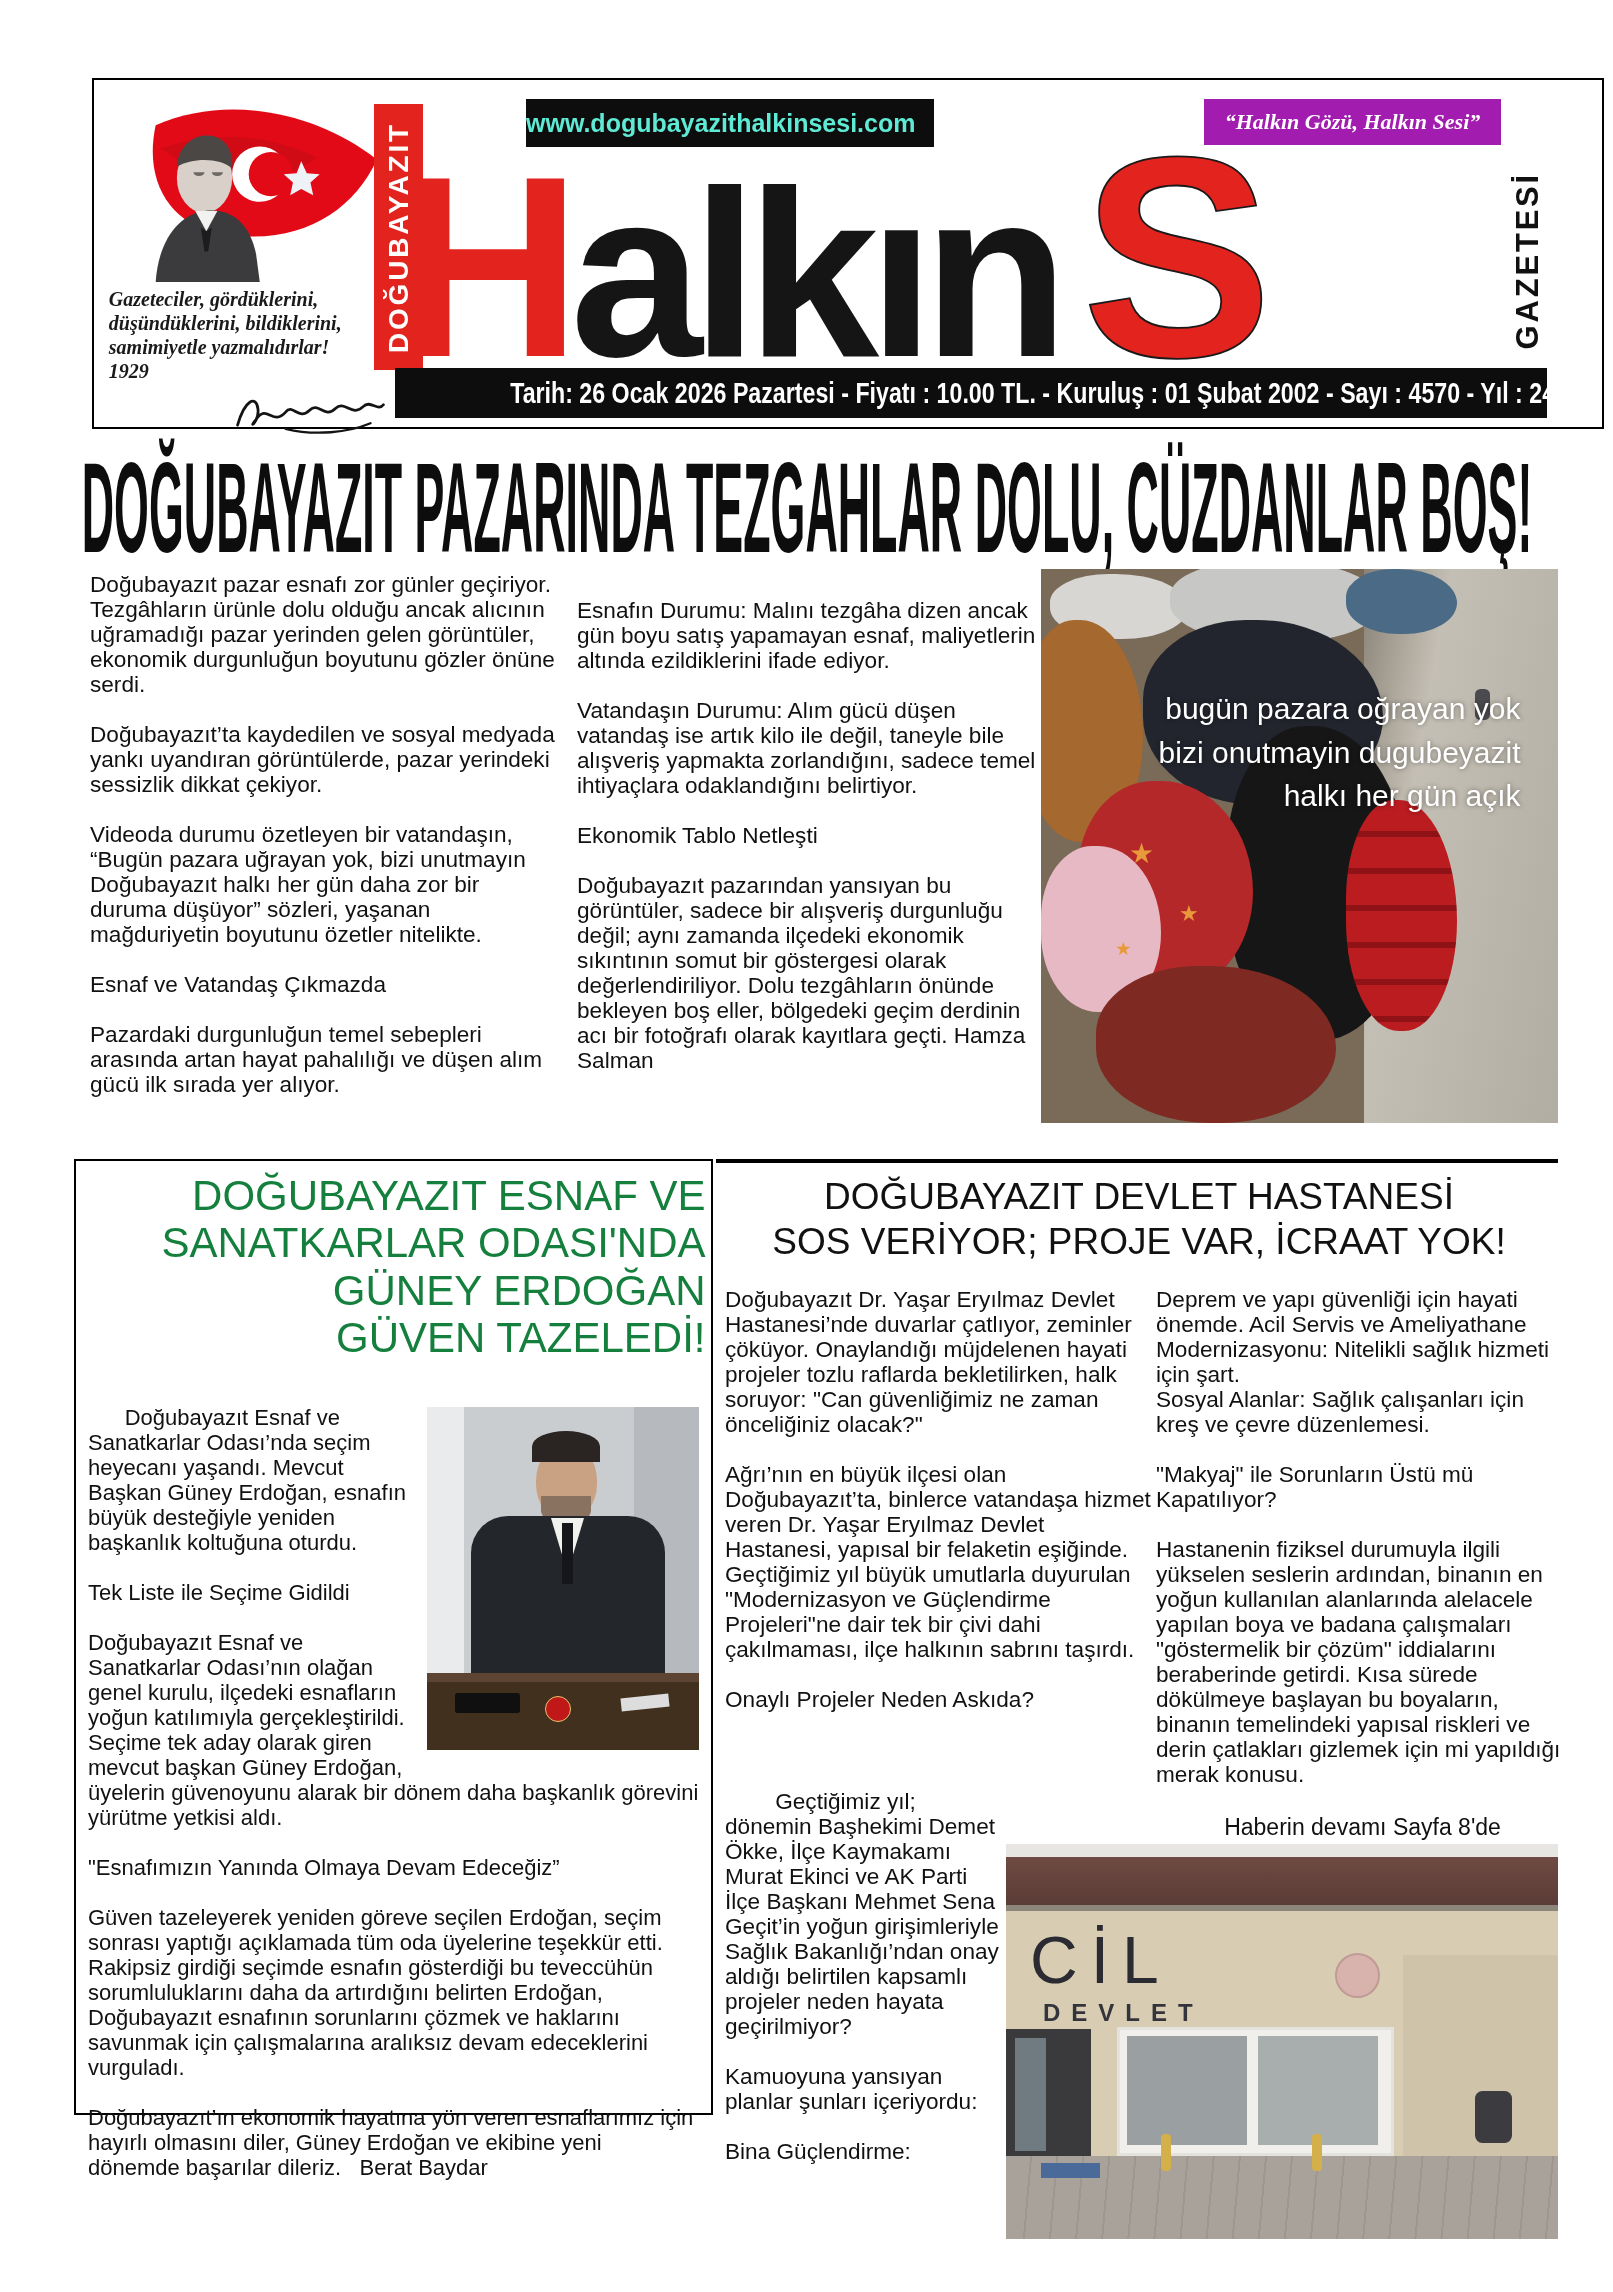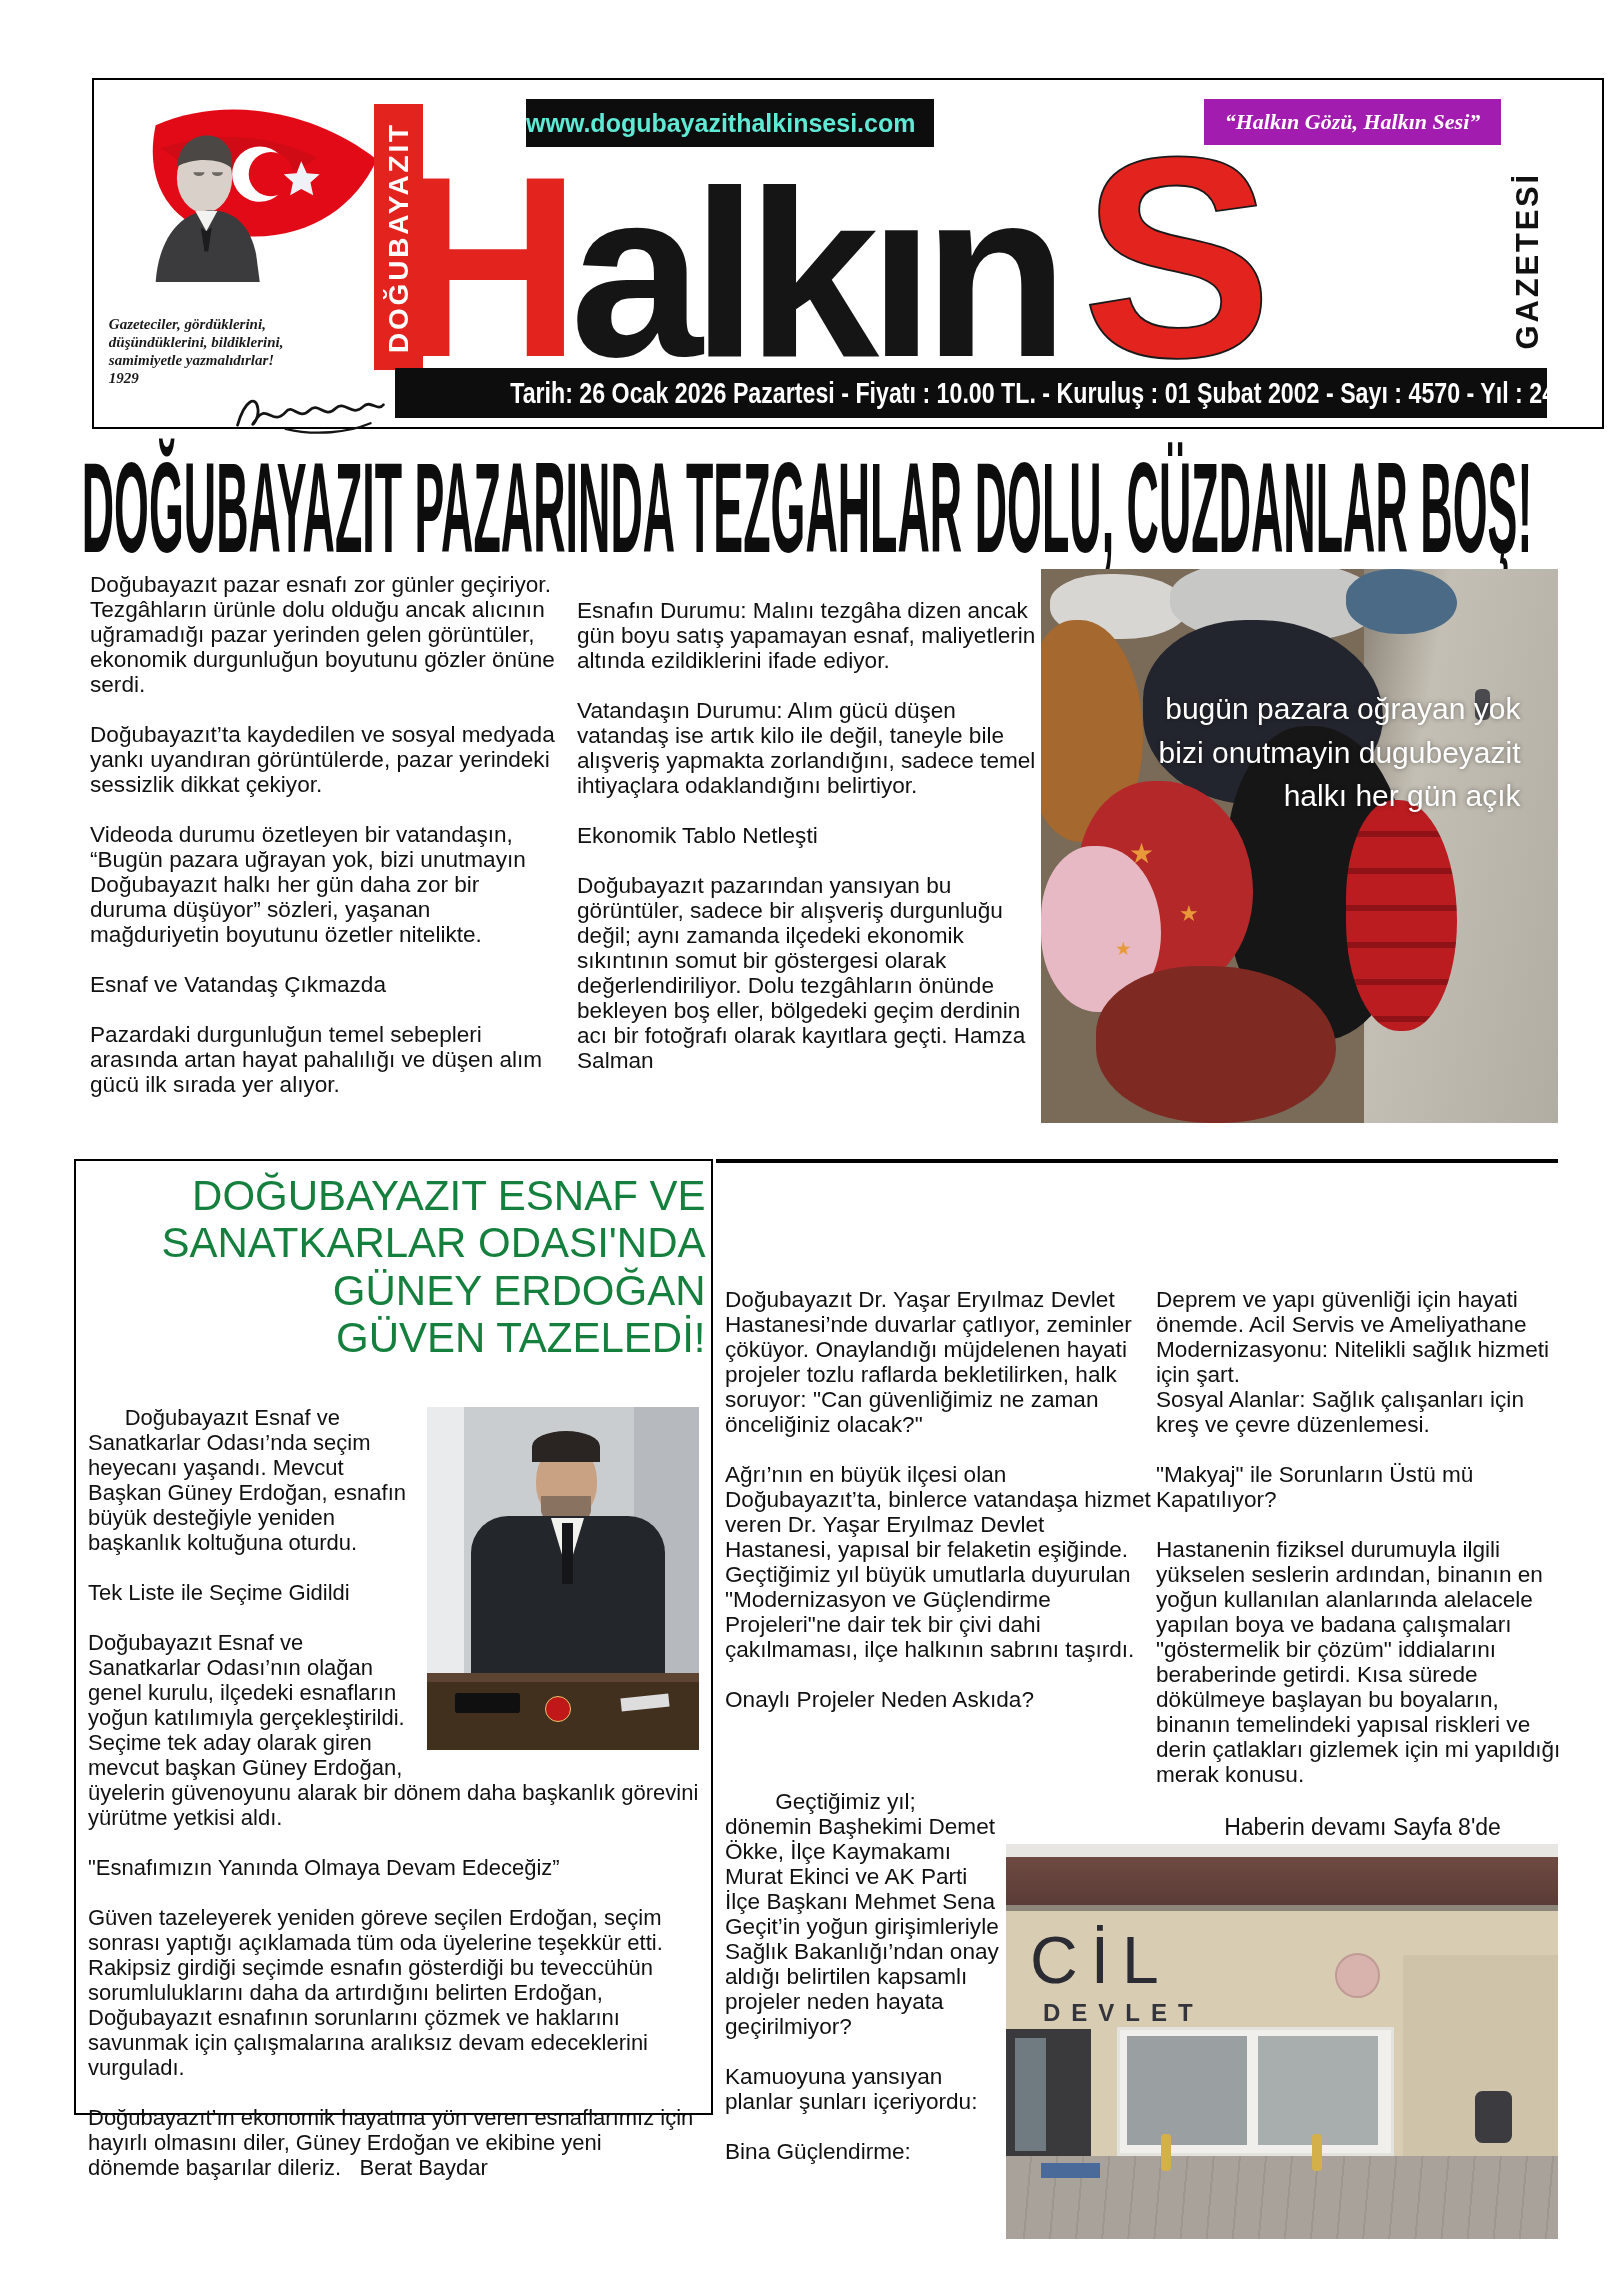--- a/index.html
+++ b/index.html
@@ -3,21 +3,21 @@
 <meta charset="utf-8">
 <style>
   html,body{margin:0;padding:0;background:#fff;}
   #page{position:relative;width:1613px;height:2293px;background:#fff;overflow:hidden;
         font-family:"Liberation Sans","DejaVu Sans",sans-serif;color:#111;}
   .abs{position:absolute;}
   
   #header-box{left:92px;top:78px;width:1512px;height:351px;border:2.8px solid #000;box-sizing:border-box;}
   #flag-art{left:11px;top:13px;width:281px;height:189px;}
   #ata-quote{left:14.8px;top:207px;width:277px;font-family:"Liberation Serif","DejaVu Serif",serif;
-             font-style:italic;font-weight:bold;font-size:15px;line-height:1.2;white-space:pre-line;color:#1a1a1a;margin-top:28px;}
+             font-style:italic;font-weight:bold;font-size:20px;line-height:1.2;white-space:pre-line;color:#1a1a1a;}
   #ata-signature{left:138px;top:310px;width:157px;height:48px;}
   #vbar-left{left:280px;top:24px;width:49px;height:266px;background:#e3231e;display:flex;align-items:center;justify-content:center;}
   .vert-text{writing-mode:vertical-rl;transform:rotate(180deg);font-weight:bold;letter-spacing:2.8px;}
   #vbar-left .vert-text{color:#fff;font-size:28px;}
   #url-bar{left:432px;top:18.5px;width:408px;height:48px;background:#0d0d0d;color:#5eead4;
            font-weight:bold;font-size:25px;line-height:48px;text-align:left;}
   #slogan-bar{left:1110px;top:18.5px;width:297px;height:46px;background:#a21caf;color:#fff;
            font-family:"Liberation Serif","DejaVu Serif",serif;font-style:italic;font-weight:bold;
            font-size:22px;line-height:46px;text-align:center;}
   #masthead{left:301px;top:55px;display:flex;align-items:baseline;white-space:nowrap;letter-spacing:-11px;}
@@ -188,20 +188,22 @@
 
 "Esnafımızın Yanında Olmaya Devam Edeceğiz”
 
 Güven tazeleyerek yeniden göreve seçilen Erdoğan, seçim sonrası yaptığı açıklamada tüm oda üyelerine teşekkür etti. Rakipsiz girdiği seçimde esnafın gösterdiği bu teveccühün sorumluluklarını daha da artırdığını belirten Erdoğan, Doğubayazıt esnafının sorunlarını çözmek ve haklarını savunmak için çalışmalarına aralıksız devam edeceklerini vurguladı.
 
 Doğubayazıt’ın ekonomik hayatına yön veren esnaflarımız için hayırlı olmasını diler, Güney Erdoğan ve ekibine yeni dönemde başarılar dileriz.   Berat Baydar</span>
     </div>
   </div>
 
   <div class="abs" id="hastane-rule"></div>
+  <div class="abs" id="hastane-headline">DOĞUBAYAZIT DEVLET HASTANESİ
+SOS VERİYOR; PROJE VAR, İCRAAT YOK!</div>
   <div class="abs body-text" id="hastane-col1-upper">Doğubayazıt Dr. Yaşar Eryılmaz Devlet Hastanesi’nde duvarlar çatlıyor, zeminler çöküyor. Onaylandığı müjdelenen hayati projeler tozlu raflarda bekletilirken, halk soruyor: "Can güvenliğimiz ne zaman önceliğiniz olacak?"
 
 Ağrı’nın en büyük ilçesi olan Doğubayazıt’ta, binlerce vatandaşa hizmet veren Dr. Yaşar Eryılmaz Devlet Hastanesi, yapısal bir felaketin eşiğinde. Geçtiğimiz yıl büyük umutlarla duyurulan "Modernizasyon ve Güçlendirme Projeleri"ne dair tek bir çivi dahi çakılmaması, ilçe halkının sabrını taşırdı.
 
 Onaylı Projeler Neden Askıda?</div>
   <div class="abs body-text" id="hastane-col1-lower">        Geçtiğimiz yıl; dönemin Başhekimi Demet Ökke, İlçe Kaymakamı Murat Ekinci ve AK Parti İlçe Başkanı Mehmet Sena Geçit’in yoğun girişimleriyle Sağlık Bakanlığı’ndan onay aldığı belirtilen kapsamlı projeler neden hayata geçirilmiyor?
 
 Kamuoyuna yansıyan planlar şunları içeriyordu:
 
 Bina Güçlendirme:</div>

